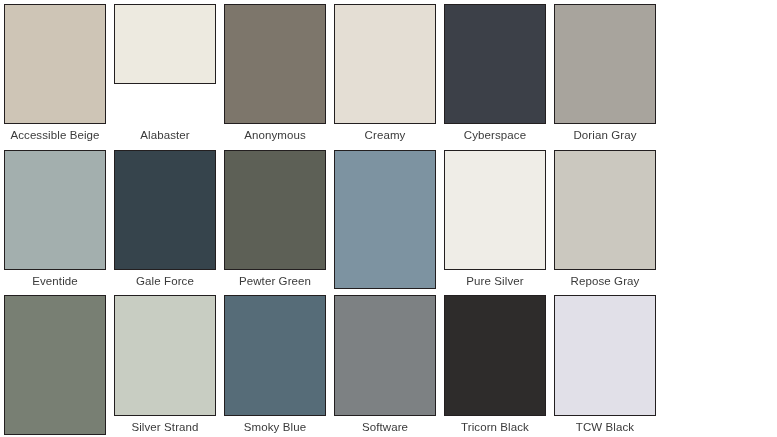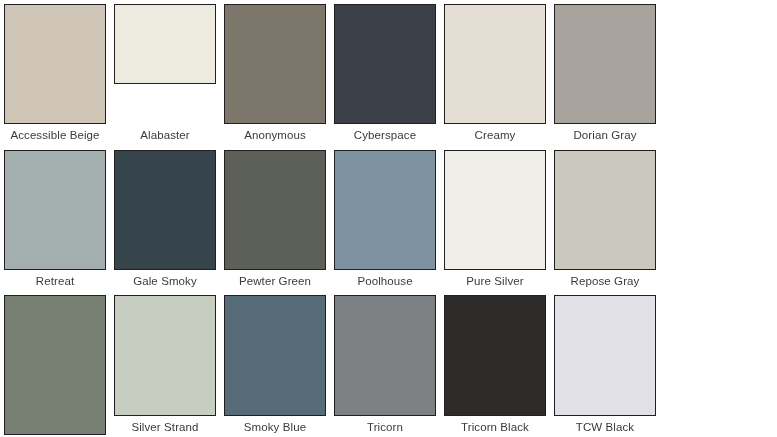--- a/index.html
+++ b/index.html
@@ -60,46 +60,45 @@
     </div>
     <div class="swatch-cell">
       <div class="swatch-chip" style="background: rgb(237, 234, 224); border-color: rgb(35, 31, 32);"></div>
       <div class="swatch-label" style="color: rgb(58, 58, 58); margin-top: 40px;">Alabaster</div>
     </div>
     <div class="swatch-cell">
       <div class="swatch-chip" style="background: rgb(125, 118, 107); border-color: rgb(35, 31, 32);"></div>
       <div class="swatch-label" style="color: rgb(58, 58, 58);">Anonymous</div>
     </div>
     <div class="swatch-cell">
+      <div class="swatch-chip" style="background: rgb(228, 222, 212); border-color: rgb(35, 31, 32);"></div>
+      <div class="swatch-label" style="color: rgb(58, 58, 58);">Creamy</div>
+    </div>
+    <div class="swatch-cell">
       <div class="swatch-chip" style="background: rgb(60, 64, 72); border-color: rgb(35, 31, 32);"></div>
       <div class="swatch-label" style="color: rgb(58, 58, 58);">Cyberspace</div>
-    </div>
-    <div class="swatch-cell">
-      <div class="swatch-chip" style="background: rgb(228, 222, 212); border-color: rgb(35, 31, 32);"></div>
-      <div class="swatch-label" style="color: rgb(58, 58, 58);">Creamy</div>
     </div>
     <div class="swatch-cell">
       <div class="swatch-chip" style="background: rgb(168, 164, 157); border-color: rgb(35, 31, 32);"></div>
       <div class="swatch-label" style="color: rgb(58, 58, 58);">Dorian Gray</div>
     </div>
     <div class="swatch-cell">
       <div class="swatch-chip" style="background: rgb(163, 175, 174); border-color: rgb(35, 31, 32);"></div>
-      <div class="swatch-label" style="color: rgb(58, 58, 58);">Retreat</div>
+      <div class="swatch-label" style="color: rgb(58, 58, 58);">Eventide</div>
     </div>
     <div class="swatch-cell">
       <div class="swatch-chip" style="background: rgb(54, 68, 76); border-color: rgb(35, 31, 32);"></div>
-      <div class="swatch-label" style="color: rgb(58, 58, 58);">Gale Smoky</div>
+      <div class="swatch-label" style="color: rgb(58, 58, 58);">Gale Force</div>
     </div>
     <div class="swatch-cell">
       <div class="swatch-chip" style="background: rgb(93, 96, 86); border-color: rgb(35, 31, 32);"></div>
       <div class="swatch-label" style="color: rgb(58, 58, 58);">Pewter Green</div>
     </div>
     <div class="swatch-cell">
       <div class="swatch-chip" style="background: rgb(125, 147, 161); border-color: rgb(35, 31, 32);"></div>
-      <div class="swatch-label" style="color: rgb(58, 58, 58);">Poolhouse</div>
     </div>
     <div class="swatch-cell">
       <div class="swatch-chip" style="background: rgb(239, 237, 231); border-color: rgb(35, 31, 32);"></div>
       <div class="swatch-label" style="color: rgb(58, 58, 58);">Pure Silver</div>
     </div>
     <div class="swatch-cell">
       <div class="swatch-chip" style="background: rgb(203, 200, 191); border-color: rgb(35, 31, 32);"></div>
       <div class="swatch-label" style="color: rgb(58, 58, 58);">Repose Gray</div>
     </div>
     <div class="swatch-cell">
@@ -108,21 +107,21 @@
     <div class="swatch-cell">
       <div class="swatch-chip" style="background: rgb(200, 205, 194); border-color: rgb(35, 31, 32);"></div>
       <div class="swatch-label" style="color: rgb(58, 58, 58);">Silver Strand</div>
     </div>
     <div class="swatch-cell">
       <div class="swatch-chip" style="background: rgb(86, 108, 120); border-color: rgb(35, 31, 32);"></div>
       <div class="swatch-label" style="color: rgb(58, 58, 58);">Smoky Blue</div>
     </div>
     <div class="swatch-cell">
       <div class="swatch-chip" style="background: rgb(125, 129, 131); border-color: rgb(35, 31, 32);"></div>
-      <div class="swatch-label" style="color: rgb(58, 58, 58);">Tricorn</div>
+      <div class="swatch-label" style="color: rgb(58, 58, 58);">Software</div>
     </div>
     <div class="swatch-cell">
       <div class="swatch-chip" style="background: rgb(46, 44, 43); border-color: rgb(35, 31, 32);"></div>
       <div class="swatch-label" style="color: rgb(58, 58, 58);">Tricorn Black</div>
     </div>
     <div class="swatch-cell">
       <div class="swatch-chip" style="background: rgb(225, 224, 232); border-color: rgb(35, 31, 32);"></div>
       <div class="swatch-label" style="color: rgb(58, 58, 58);">TCW Black</div>
     </div>
   </div>

